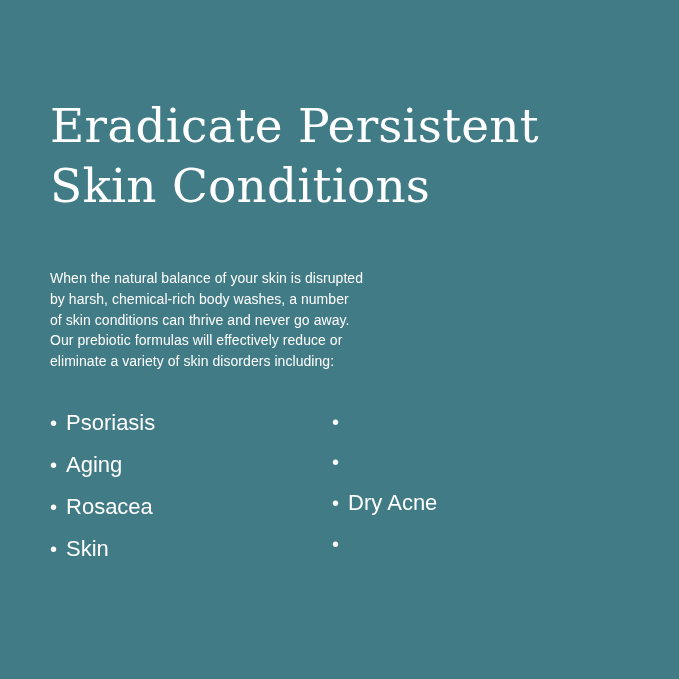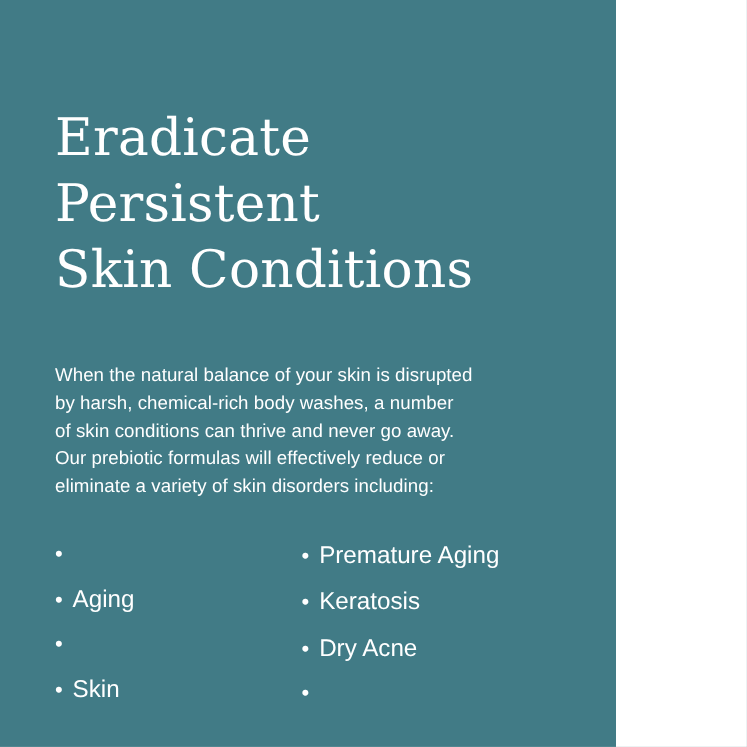--- a/index.html
+++ b/index.html
@@ -6,41 +6,41 @@
     margin: 0;
     padding: 0;
   }
   body {
     width: 679px;
     height: 679px;
     overflow: hidden;
     font-family: "Liberation Sans", sans-serif;
   }
   #card {
-    width: 560px;
+    width: 679px;
     height: 679px;
     background: #417b86;
     box-sizing: border-box;
     padding: 96px 50px 12px 50px;
     position: relative;
   }
   #heading {
     color: #ffffff;
     font-family: "DejaVu Serif", serif;
     font-weight: 400;
     font-size: 47px;
     line-height: 1.28;
     letter-spacing: 0.2px;
     margin: 0;
     white-space: pre-line;
   }
   #paragraph {
     color: #ffffff;
     font-family: "Liberation Sans", sans-serif;
-    font-size: 17px;
+    font-size: 14px;
     line-height: 1.48;
     margin: 52px 0 0 0;
     white-space: pre-line;
     letter-spacing: 0.05px;
   }
   #lists {
     display: flex;
     margin-top: 40px;
   }
   .list-col {
@@ -78,42 +78,42 @@
 by harsh, chemical-rich body washes, a number
 of skin conditions can thrive and never go away.
 Our prebiotic formulas will effectively reduce or
 eliminate a variety of skin disorders including:</p>
 
   <div id="lists">
 
     <div class="list-col left">
       <div class="list-item">
         <span class="bullet">•</span>
+        <span>Psoriasis</span>
       </div>
       <div class="list-item">
         <span class="bullet">•</span>
         <span>Aging</span>
       </div>
       <div class="list-item">
         <span class="bullet">•</span>
+        <span>Rosacea</span>
       </div>
       <div class="list-item">
         <span class="bullet">•</span>
         <span>Skin</span>
       </div>
     </div>
 
     <div class="list-col right">
       <div class="list-item">
         <span class="bullet">•</span>
-        <span>Premature Aging</span>
       </div>
       <div class="list-item">
         <span class="bullet">•</span>
-        <span>Keratosis</span>
       </div>
       <div class="list-item">
         <span class="bullet">•</span>
         <span>Dry Acne</span>
       </div>
       <div class="list-item">
         <span class="bullet">•</span>
       </div>
     </div>
 

